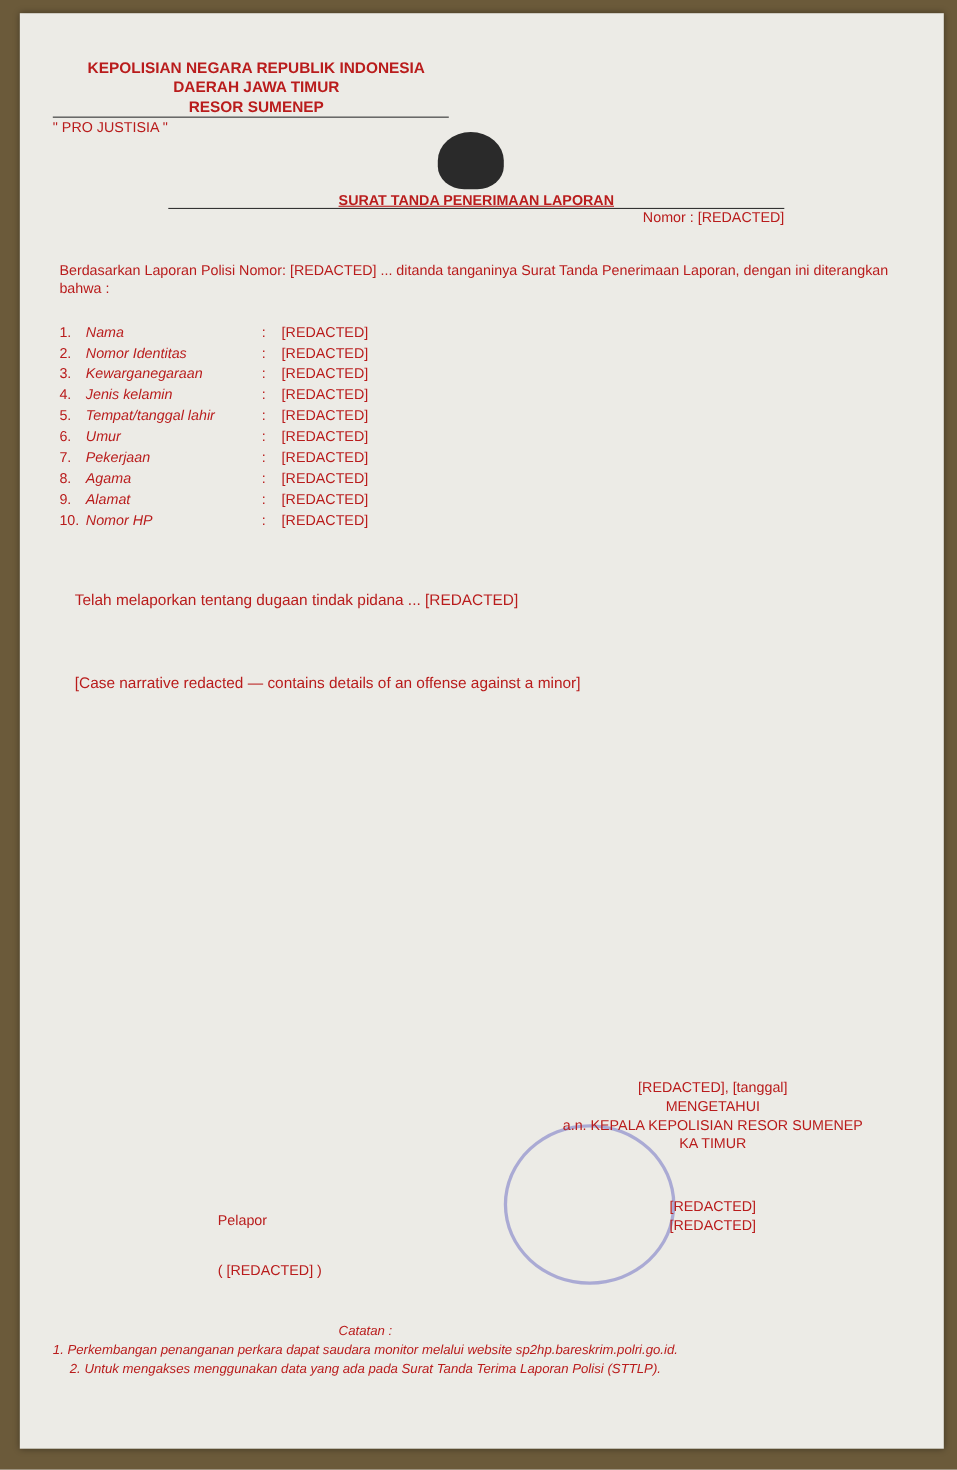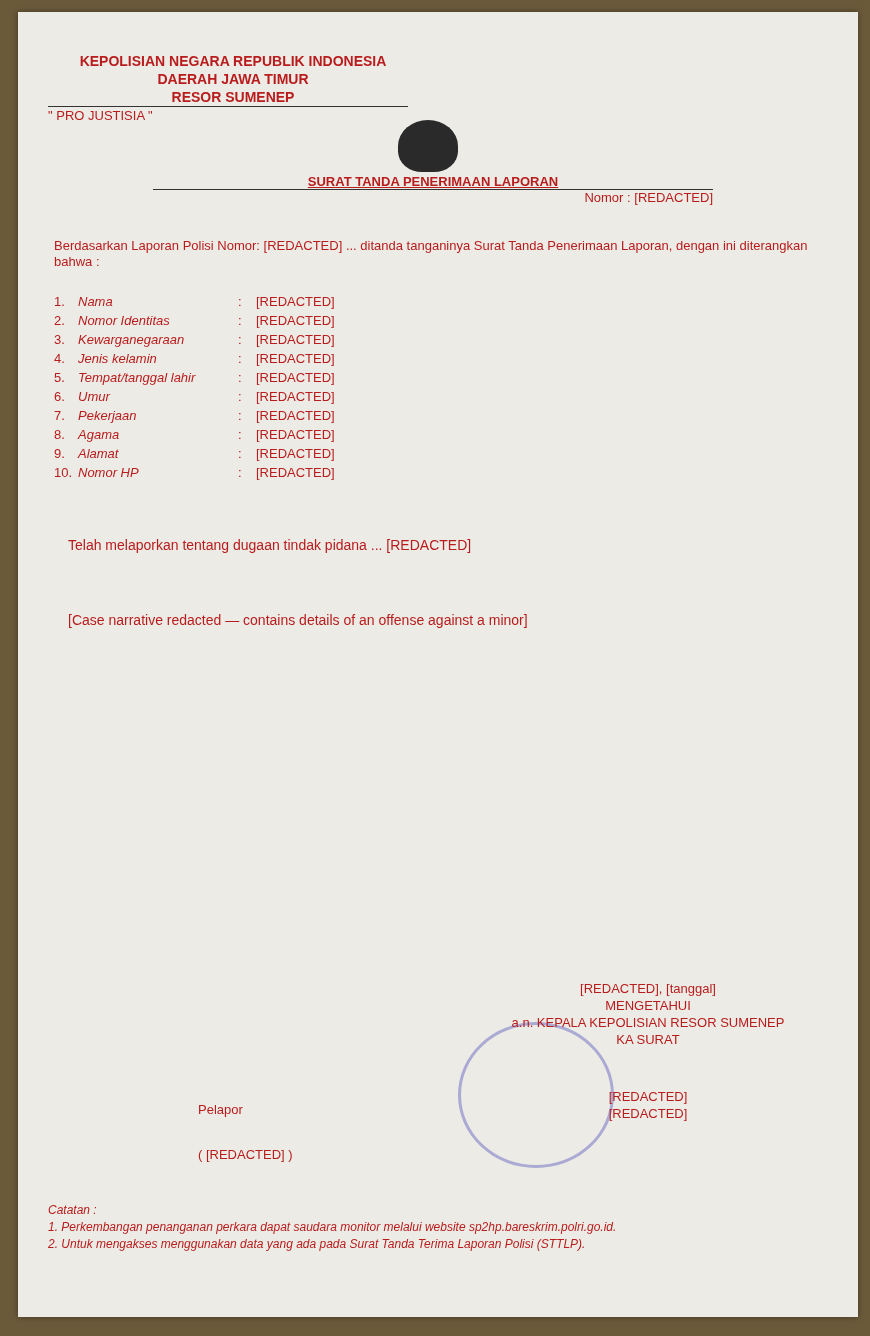--- a/index.html
+++ b/index.html
@@ -11,21 +11,21 @@
     .title { position:absolute; left:135px; top:162px; width:560px; text-align:center; font-weight:bold; font-size:13px; border-bottom:1.5px solid #333;text-decoration:underline; }
     .nomor { position:absolute; left:135px; top:178px; width:560px; text-align:right; font-size:13px; }
     .intro { position:absolute; left:36px; top:212px; width:770px; font-size:13px; line-height:16px;margin-top:14px; }
     .fields { position:absolute; left:36px; top:280px; width:770px; font-size:13px; }
     .row { display:flex; line-height:19px; }
     .num { width:24px; } .lbl { width:160px;font-style:italic; } .colon { width:18px; } .val { flex:1; }
     .para { position:absolute; left:50px; width:770px; font-size:14px; line-height:16px; }
     .sig-left { position:absolute; left:180px; top:1090px; font-size:13px; text-align:left; width:120px; }
     .sig-right { position:absolute; left:470px; top:968px; font-size:13px; text-align:center; width:320px; line-height:17px; }
     .stamp { position:absolute; left:440px; top:1010px; width:150px; height:140px; border-radius:50%; border:3px solid rgba(90,90,190,.45); }
-    .notes { position:absolute; left:30px; top:1190px; font-size:12px; font-style:italic; line-height:17px; }
+    .notes { position:absolute; left:30px; top:1190px; font-size:12px; font-style:italic; line-height:17px;text-align:center; }
   </style>
 </head>
 <body>
 
 <div class="paper">
   <div class="kop">
     <div>KEPOLISIAN NEGARA REPUBLIK INDONESIA</div>
     <div>DAERAH JAWA TIMUR</div>
     <div>RESOR SUMENEP</div>
   </div>
@@ -100,21 +100,21 @@
   </div>
 
   <div class="para" style="top:525px">Telah melaporkan tentang dugaan tindak pidana ... [REDACTED]</div>
   <div class="para" style="top:600px">[Case narrative redacted — contains details of an offense against a minor]</div>
 
   <div class="stamp"></div>
   <div class="sig-right">
     <div>[REDACTED], [tanggal]</div>
     <div>MENGETAHUI</div>
     <div>a.n. KEPALA KEPOLISIAN RESOR SUMENEP</div>
-    <div>KA SURAT</div>
+    <div>KA TIMUR</div>
     <div style="height:40px"></div>
     <div>[REDACTED]</div>
     <div>[REDACTED]</div>
   </div>
 
   <div class="sig-left">
     <div>Pelapor</div>
     <div style="height:30px"></div>
     <div>( [REDACTED] )</div>
   </div>

